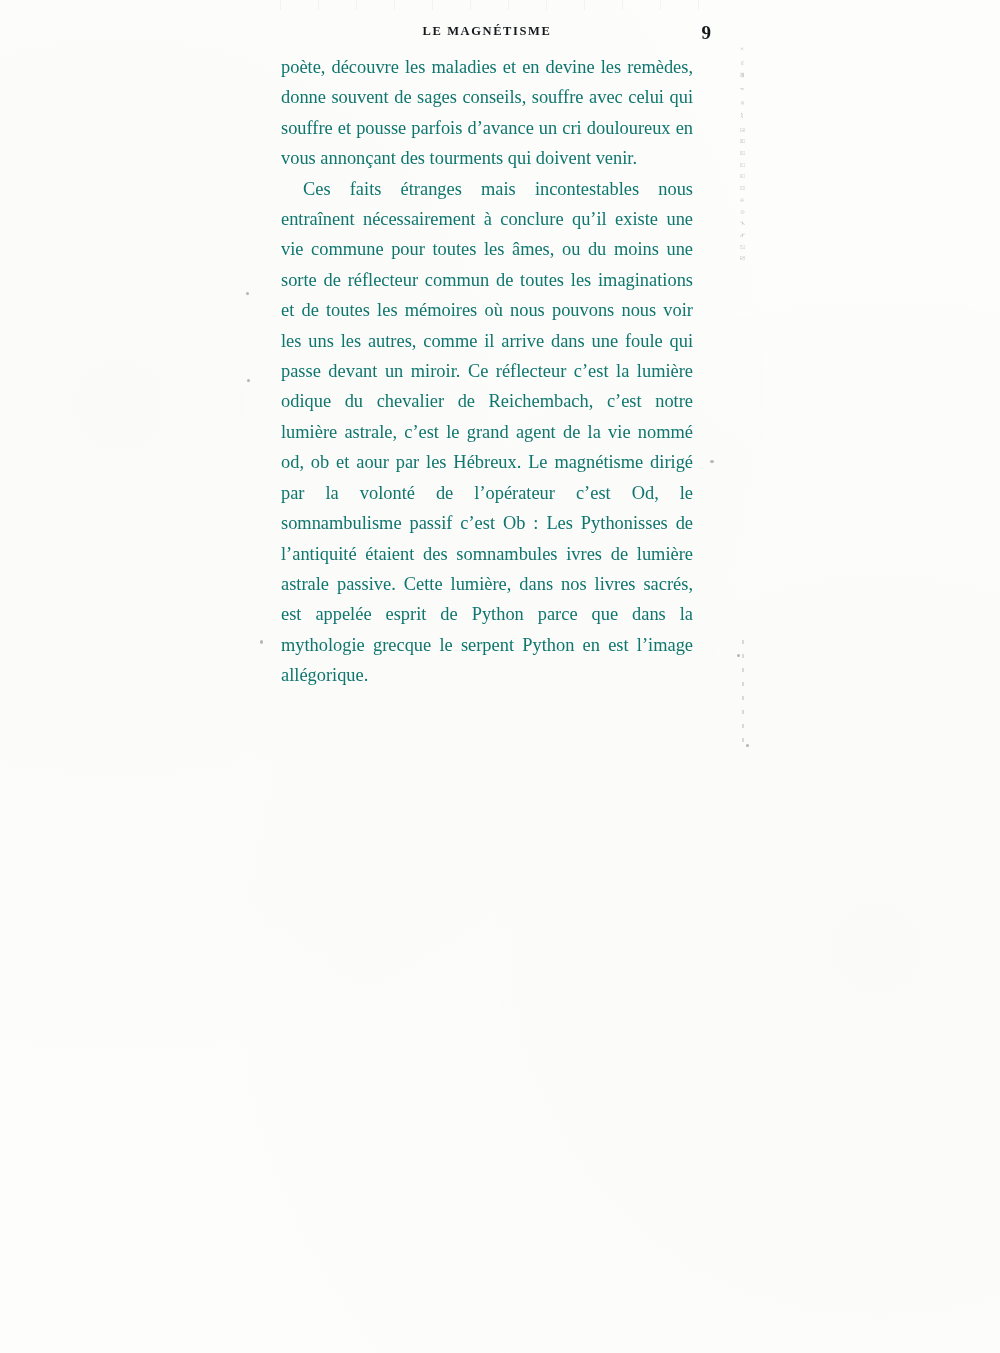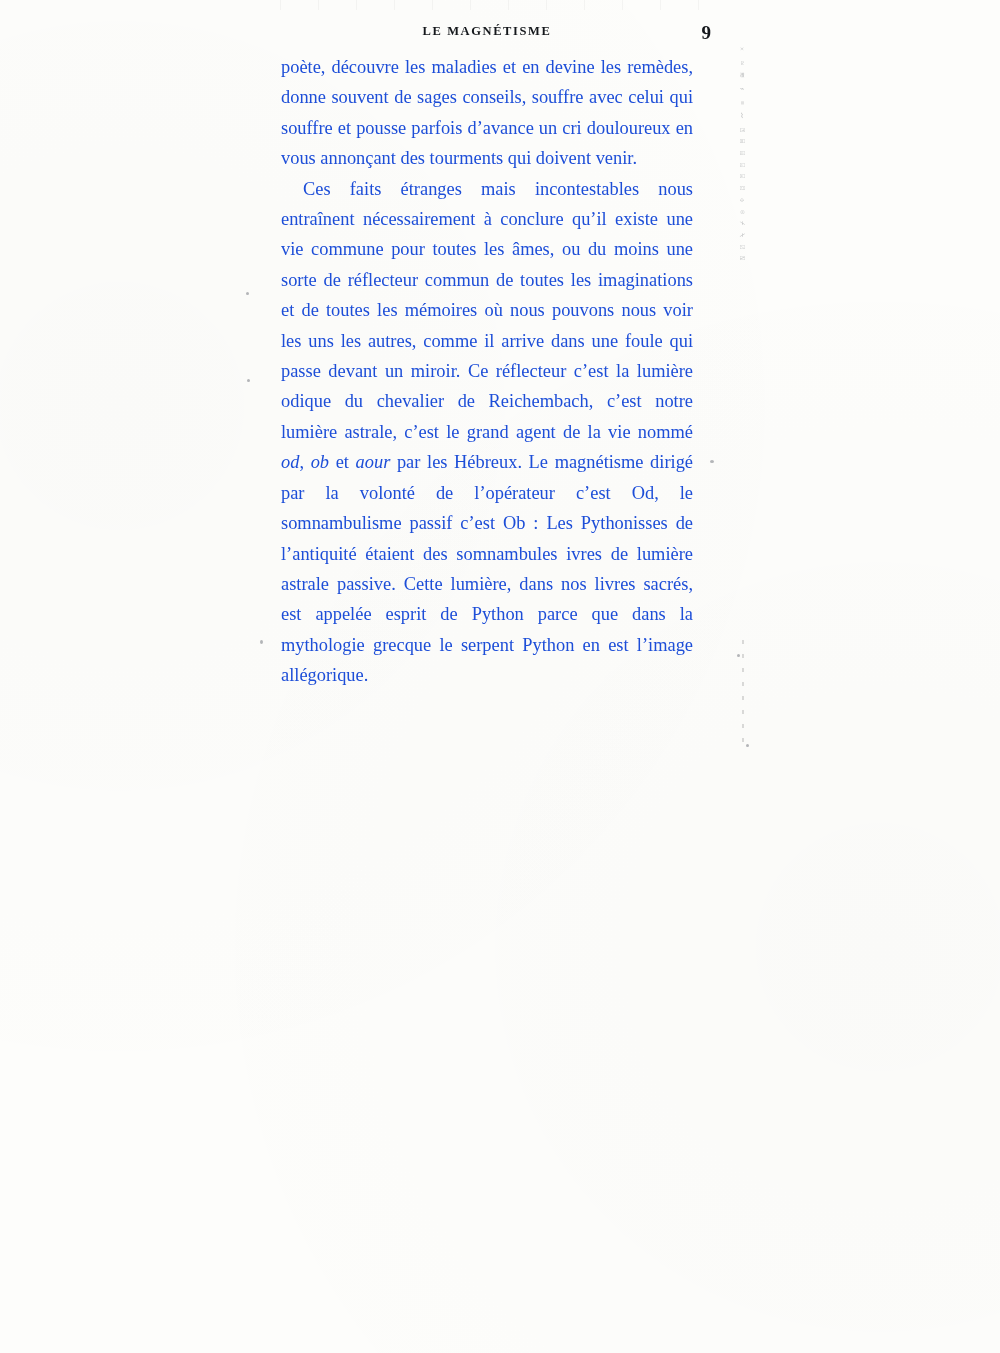--- a/index.html
+++ b/index.html
@@ -61,31 +61,30 @@
     font-size: 19px;
     font-weight: 700;
     color: #15181c;
   }
 
   p.body-par {
     margin: 0;
     font-family: "Liberation Serif", serif;
     font-size: 18.4px;
     line-height: 30.4px;
-    color: #1d4ed8;
+    color: #0f766e;
     text-align: justify;
     text-justify: inter-word;
     hyphens: manual;
     -webkit-font-smoothing: none;
   }
   p.body-par + p.body-par {
     text-indent: 22px;
   }
   .ital {
-    font-style: italic;
   }
 
   
   .margin-marks {
     position: absolute;
     left: 730px;
     top: 45px;
     width: 24px;
     height: 480px;
     display: flex;

